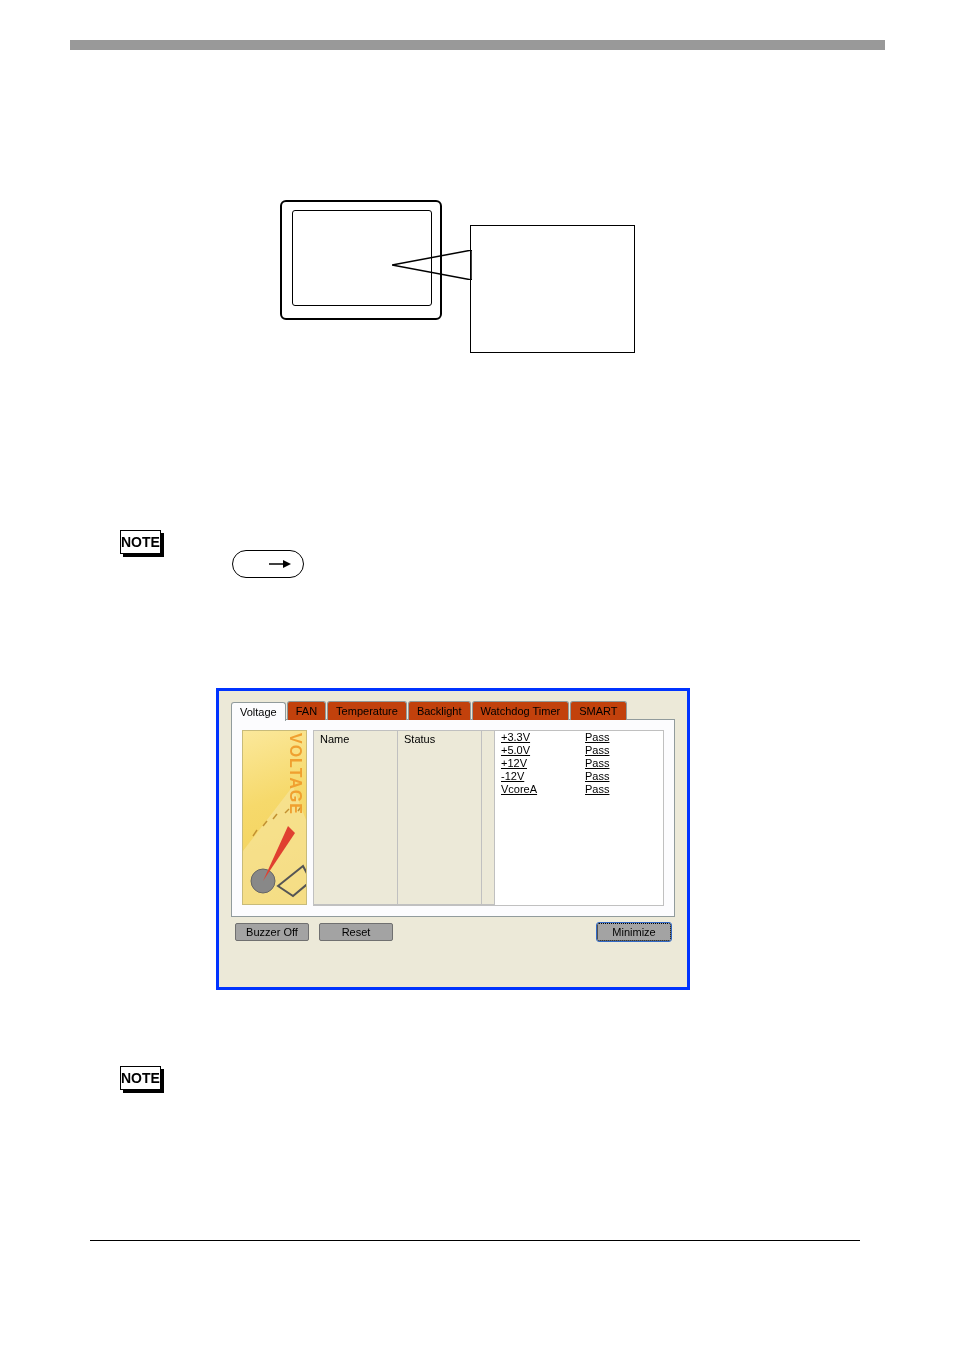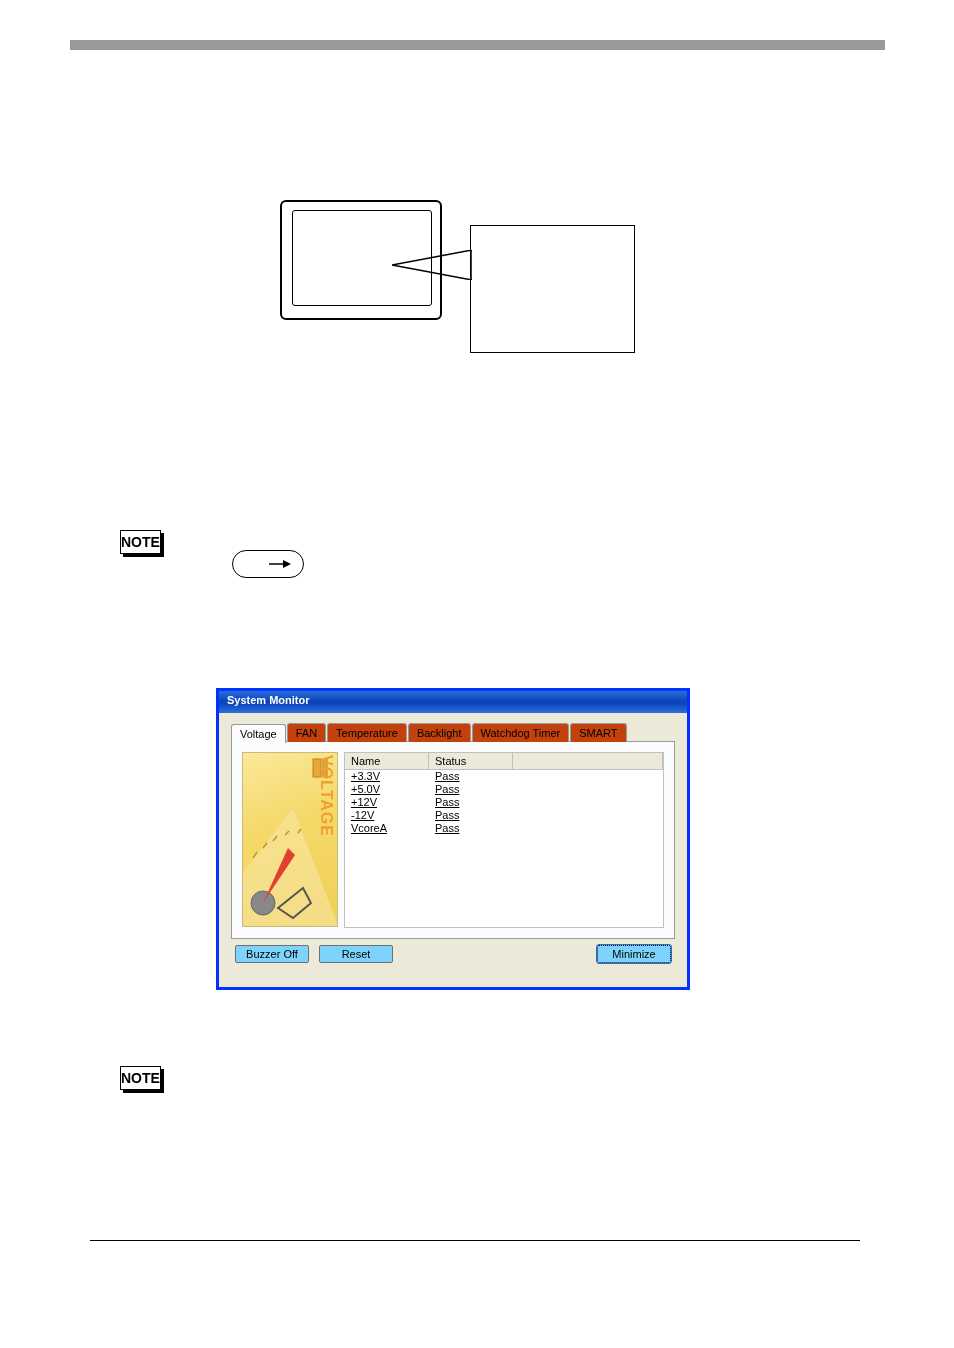--- a/index.html
+++ b/index.html
@@ -158,21 +158,20 @@
       text-orientation: mixed;
       font-weight: bold;
       letter-spacing: 1px;
     }
     .listview {
       flex: 1;
       margin-left: 6px;
       background: #fff;
       border: 1px solid #c0c0c0;
       display: flex;
-      flex-direction: column;
       font-size: 11px;
     }
     .lv-header {
       display: flex;
       background: #ece9d8;
       border-bottom: 1px solid #c0c0c0;
     }
     .lv-header div {
       padding: 2px 6px;
       border-right: 1px solid #c0c0c0;
@@ -184,21 +183,21 @@
     .lv-row { display: flex; }
     .lv-row div { padding: 0 6px; line-height: 13px; }
     .buttons-row {
       display: flex;
       padding: 6px 4px 0 4px;
       justify-content: space-between;
     }
     .btn-group { display: flex; gap: 10px; }
     .btn {
       border: 1px solid #707070;
-      background: #7dd3fc;
+      background: #a3a3a3;
       padding: 2px 0;
       font-size: 11px;
       width: 74px;
       text-align: center;
       border-radius: 2px;
     }
     .btn.focus {
       border: 1px dotted #000;
       outline: 1px solid #3169c6;
       outline-offset: 0;
@@ -229,21 +228,20 @@
 
 <div class="note-badge note1">NOTE</div>
 <div class="arrow-pill">
   <svg width="22" height="10" viewBox="0 0 22 10">
     <line x1="0" y1="5" x2="16" y2="5" stroke="#000" stroke-width="1.5"></line>
     <polygon points="14,1 22,5 14,9" fill="#000"></polygon>
   </svg>
 </div>
 
 <div class="app-window">
-  <div class="titlebar">System Monitor</div>
   <div class="client">
     <div class="tabstrip">
       <div class="tab active">Voltage</div>
       <div class="tab">FAN</div>
       <div class="tab">Temperature</div>
       <div class="tab">Backlight</div>
       <div class="tab">Watchdog Timer</div>
       <div class="tab">SMART</div>
     </div>
     <div class="tab-panel">

